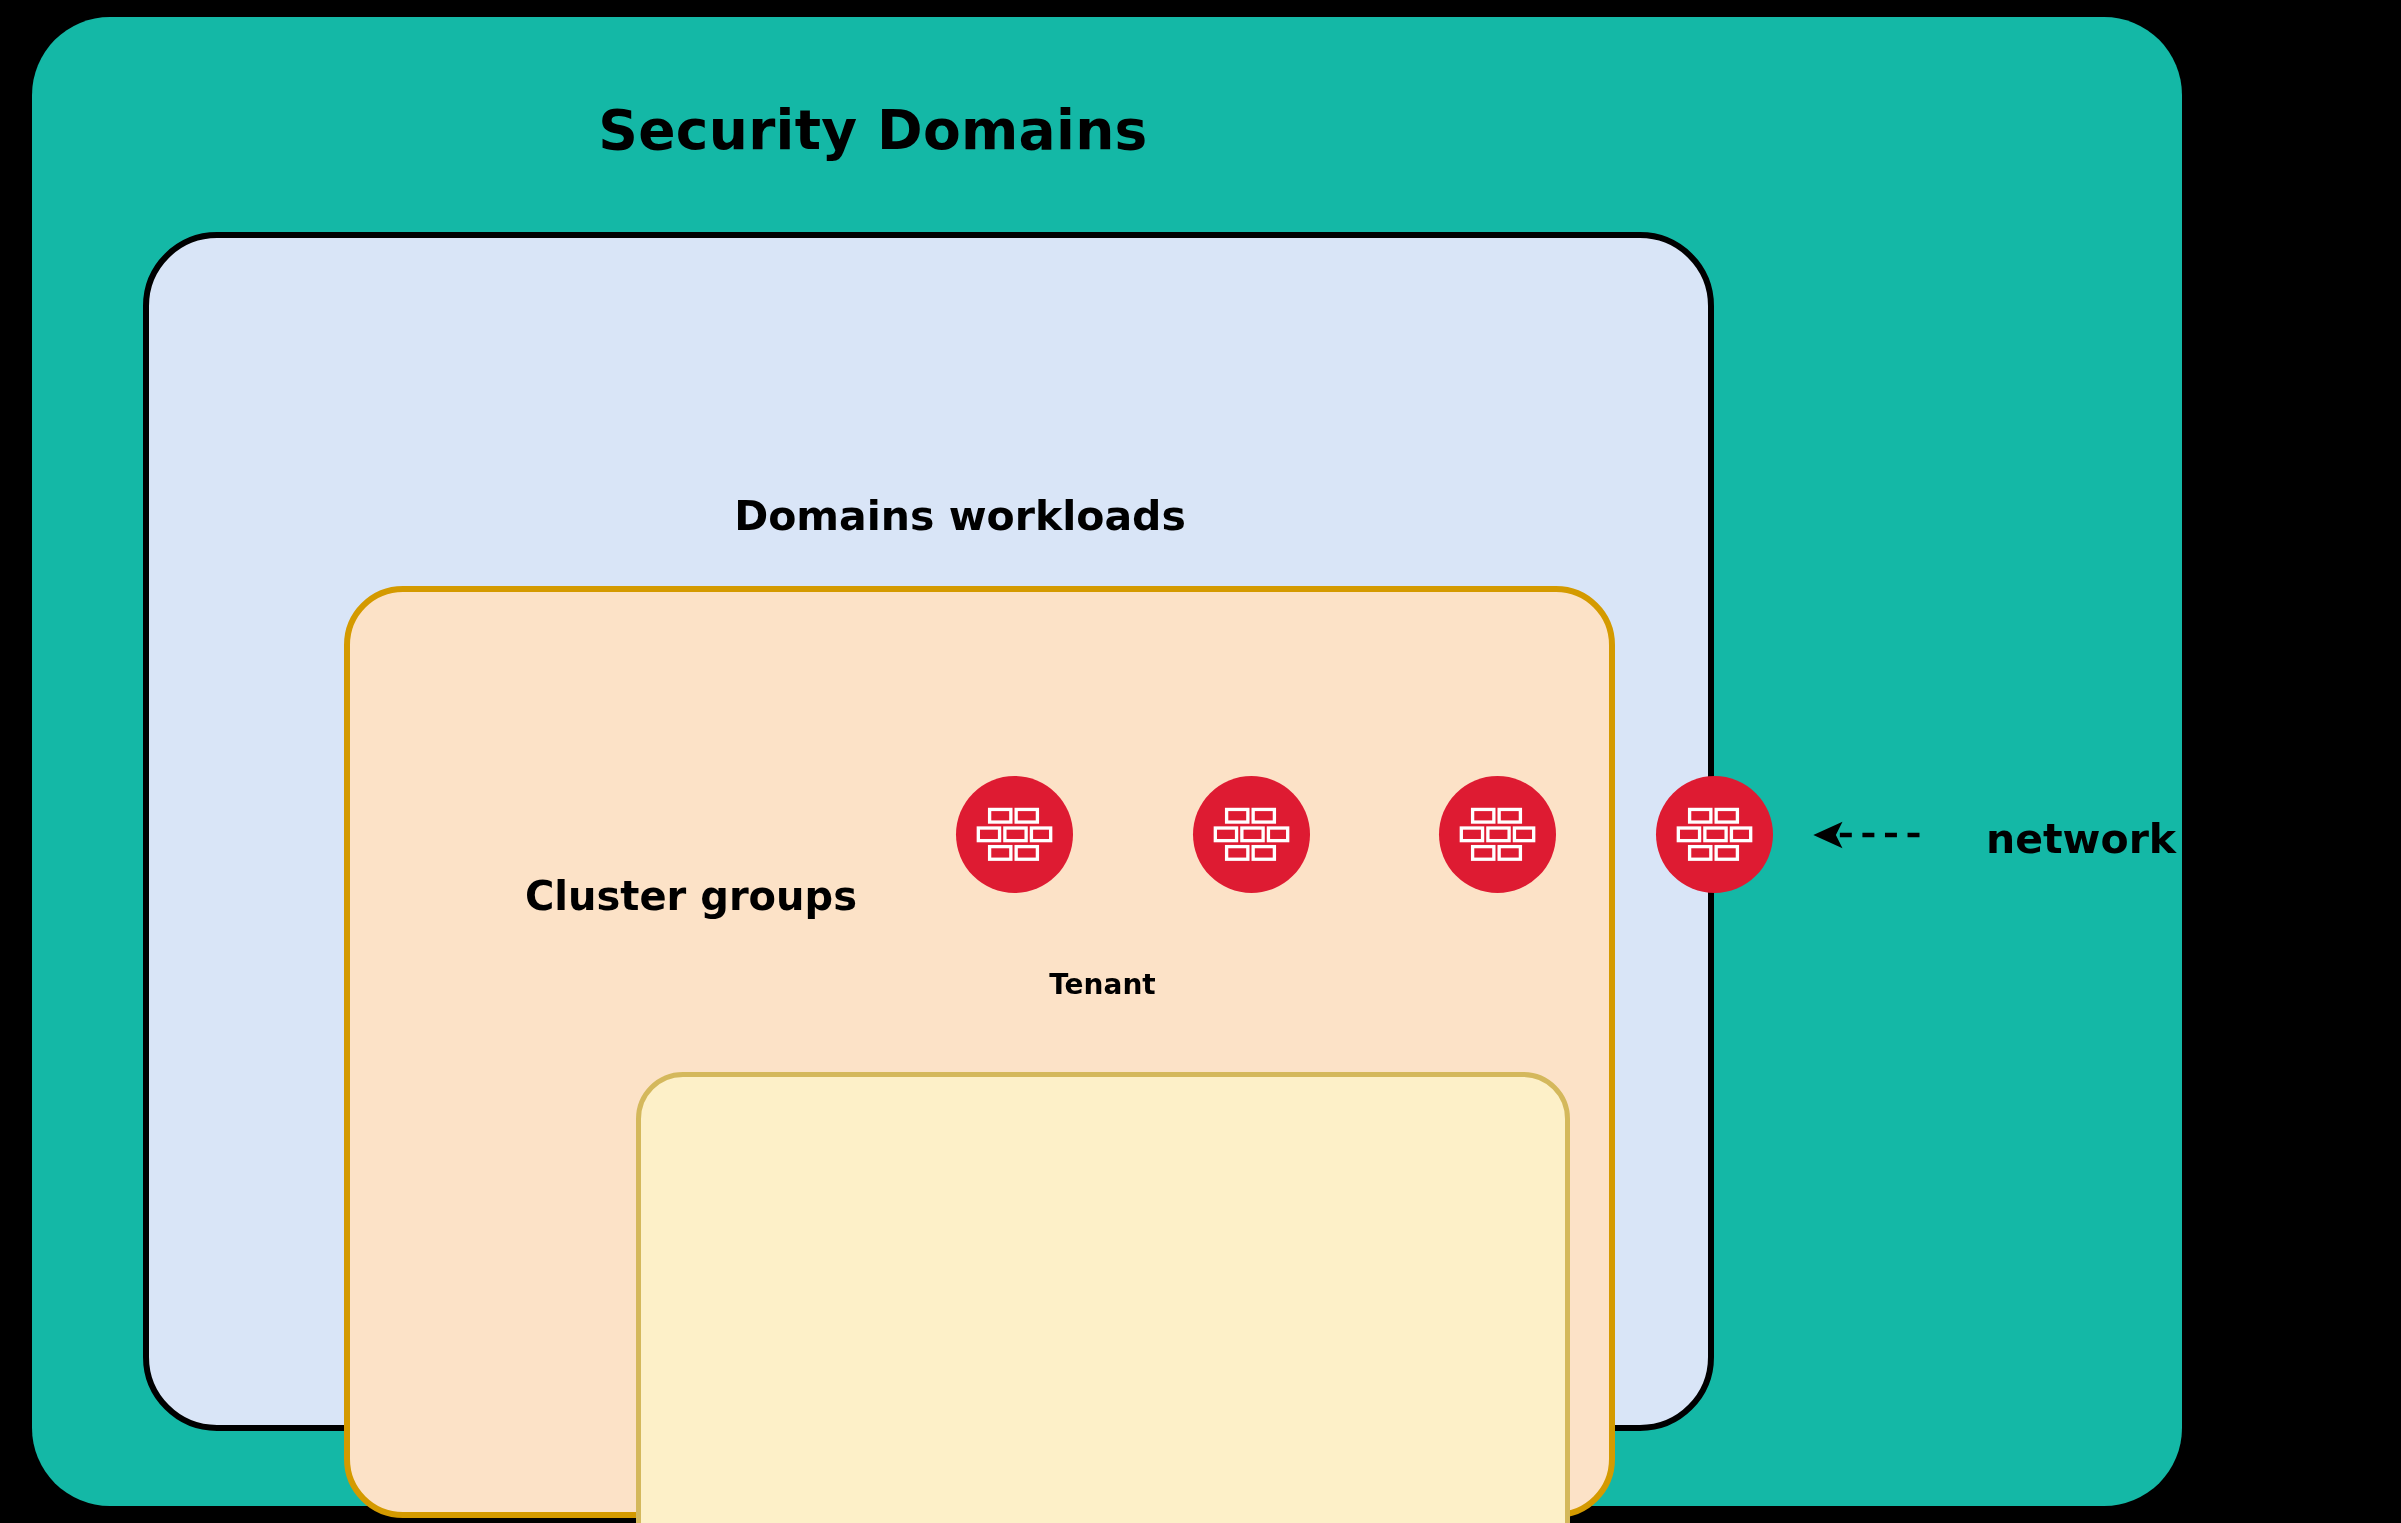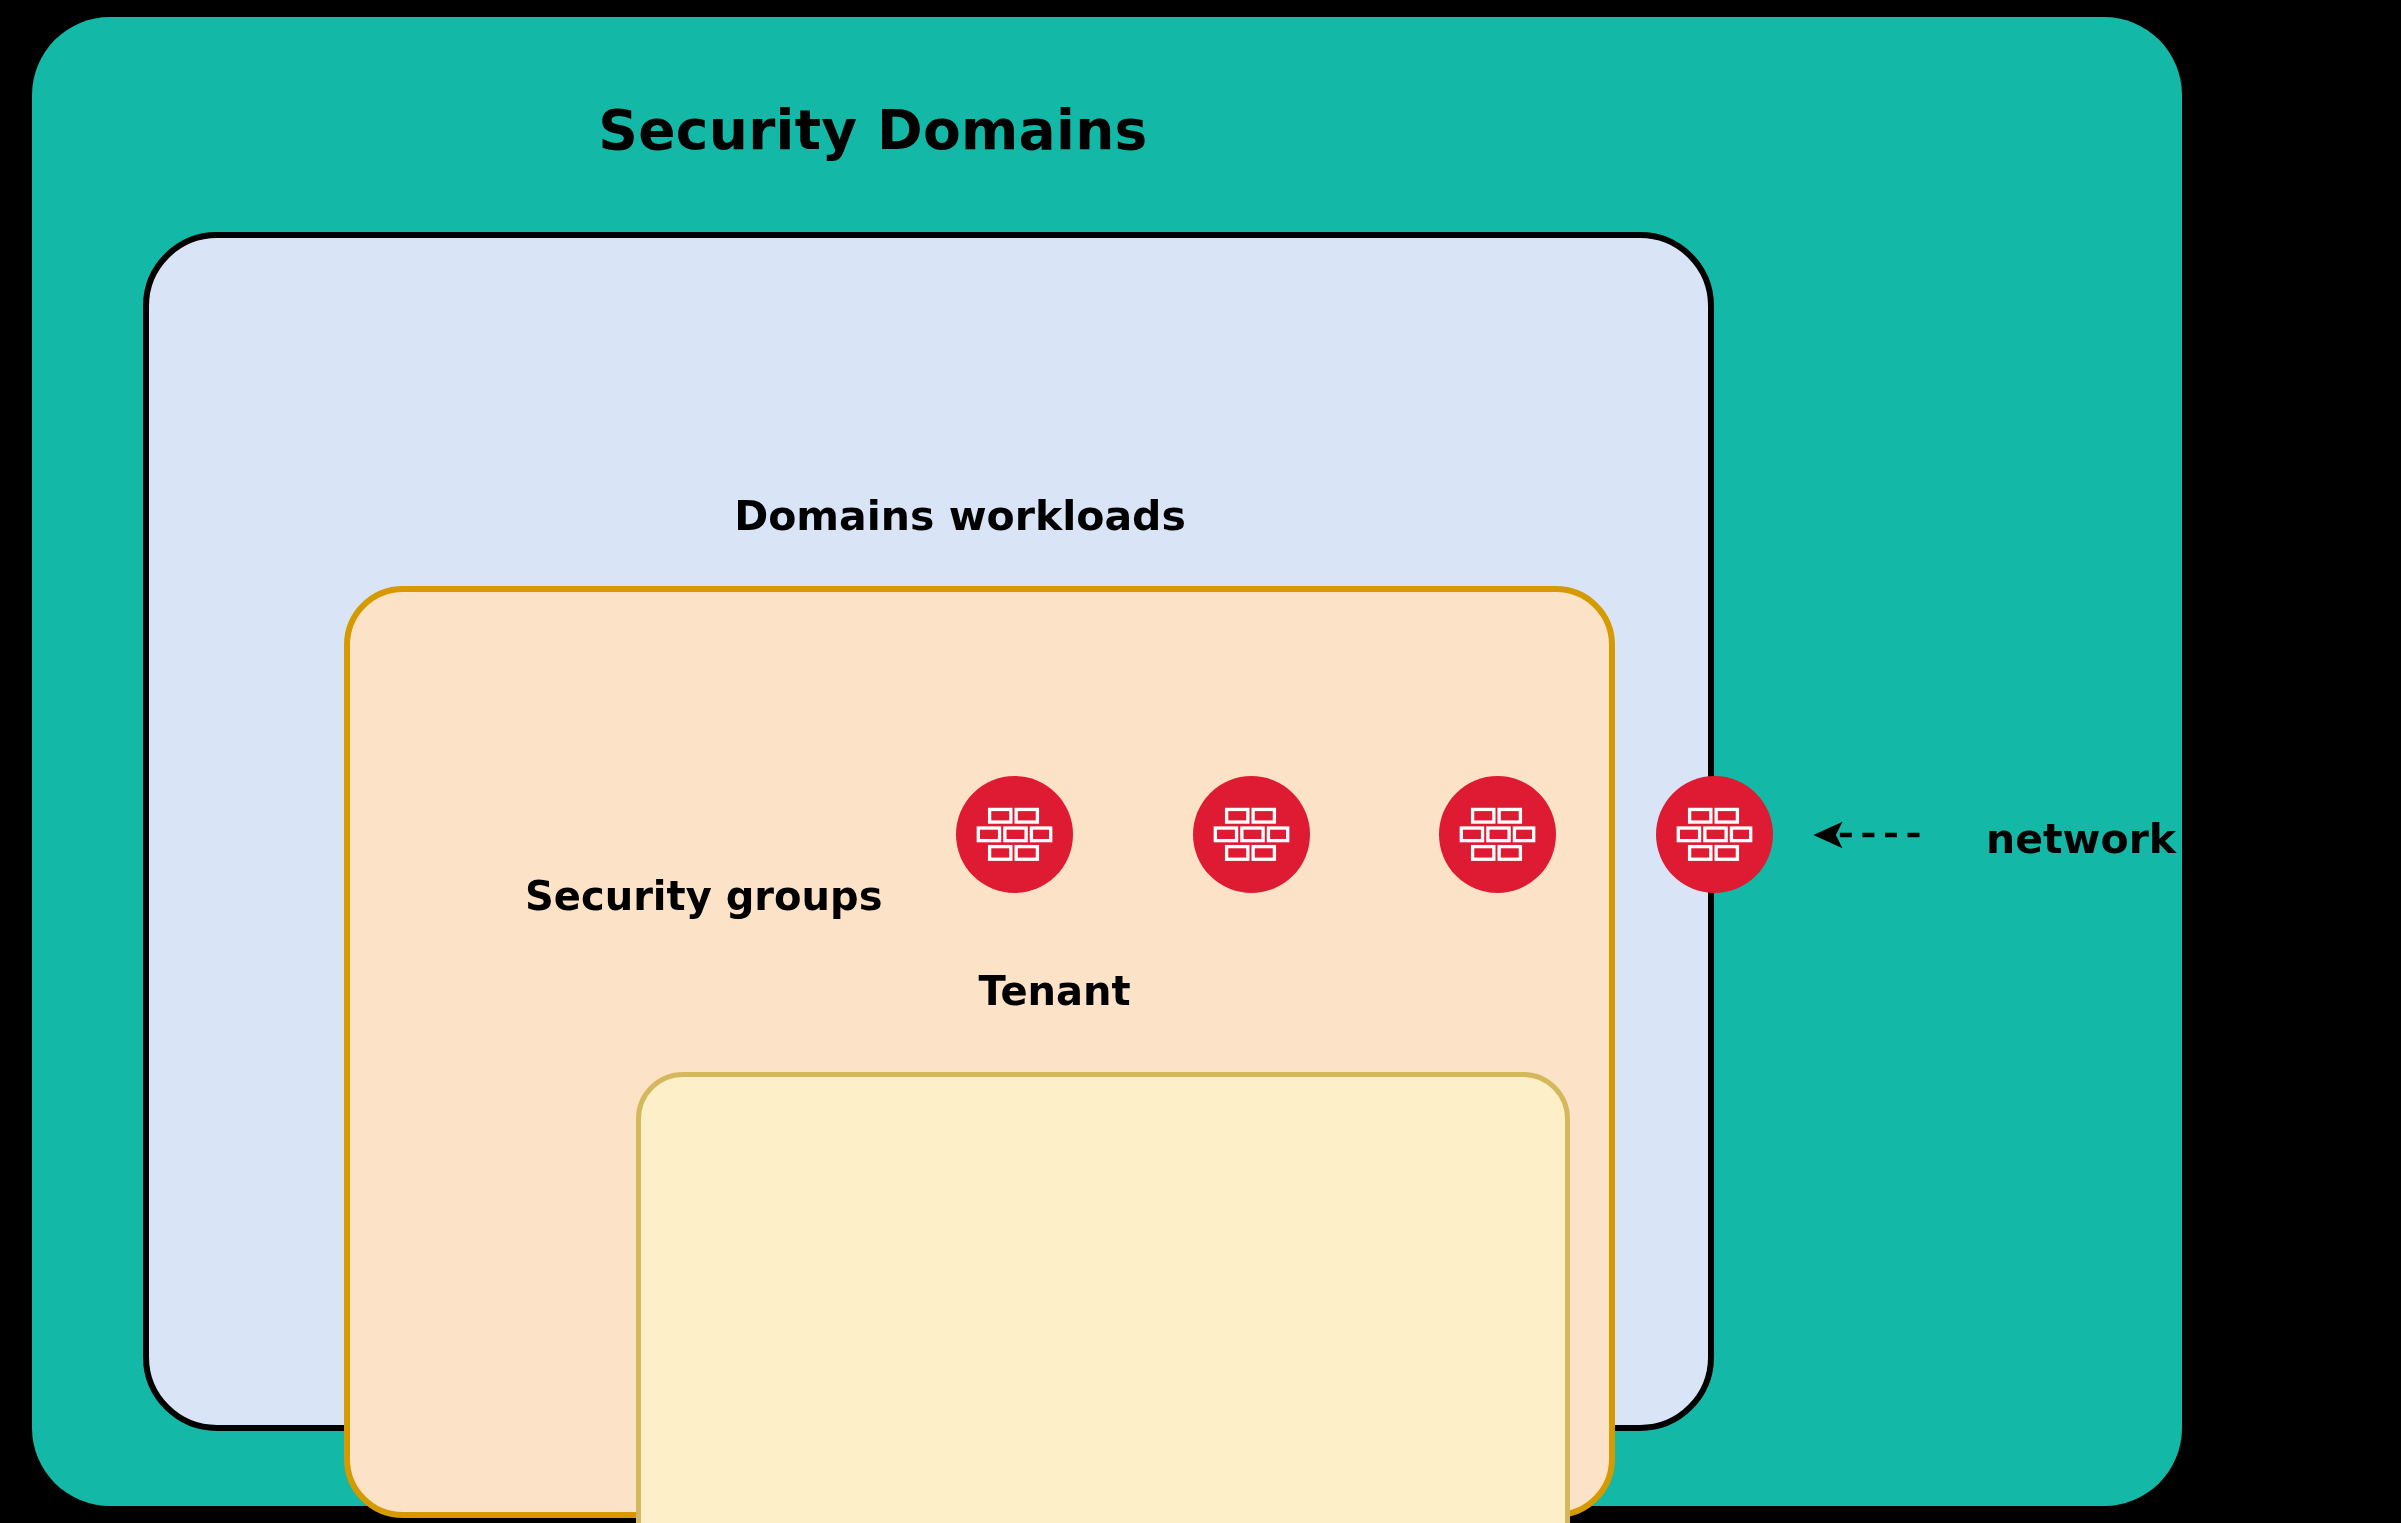--- a/index.html
+++ b/index.html
@@ -93,21 +93,22 @@
     width: 1622px;
     text-align: center;
     font-size: 41px;
   }
 
   .label-tenant {
     left: 0;
     top: 379px;
     width: 1409px;
     text-align: center;
-    font-size: 40px;
+    font-size: 28px;
+    padding-left: 48px;
   }
 
   .label-endpoint-groups {
     left: 376px;
     top: 638px;
     font-size: 40px;
   }
 
   
   .firewall-badge {
@@ -177,21 +178,21 @@
         <div class="domain-box box-namespace">
 
           
 
           
           
 
         </div>
       </div>
 
-      <div class="label label-endpoint-groups">Security groups</div>
+      <div class="label label-endpoint-groups">Cluster groups</div>
 
     </div>
 
     <div class="firewall-badge fw-1">
       <svg viewBox="0 0 116 84">
         <g fill="none" stroke="#FFFFFF" stroke-width="5">
           <rect x="20.5" y="3.5" width="32" height="19"></rect>
           <rect x="60.5" y="3.5" width="32" height="19"></rect>
           <rect x="3.5" y="31.5" width="32" height="19"></rect>
           <rect x="43.5" y="31.5" width="32" height="19"></rect>

